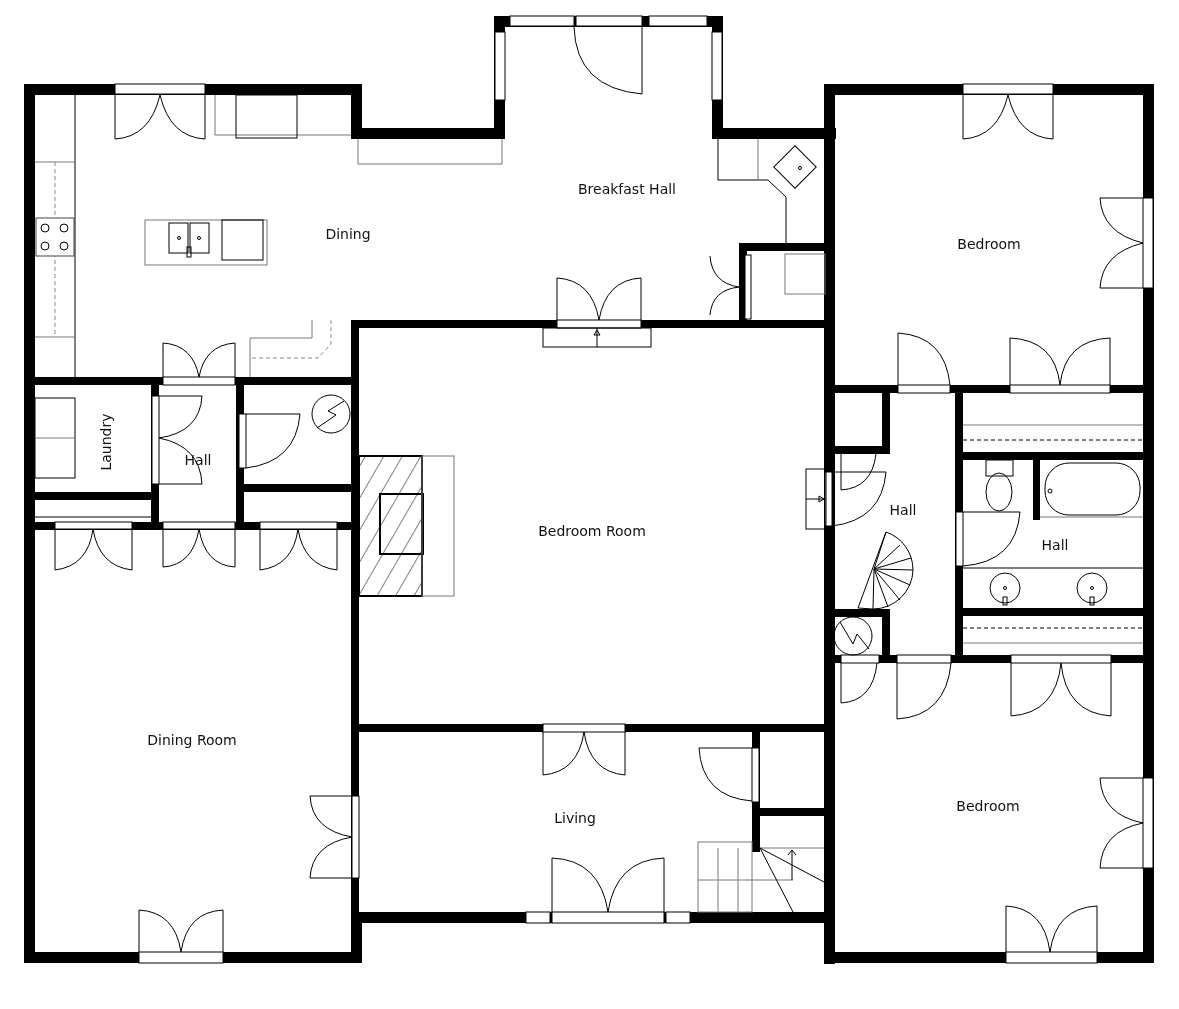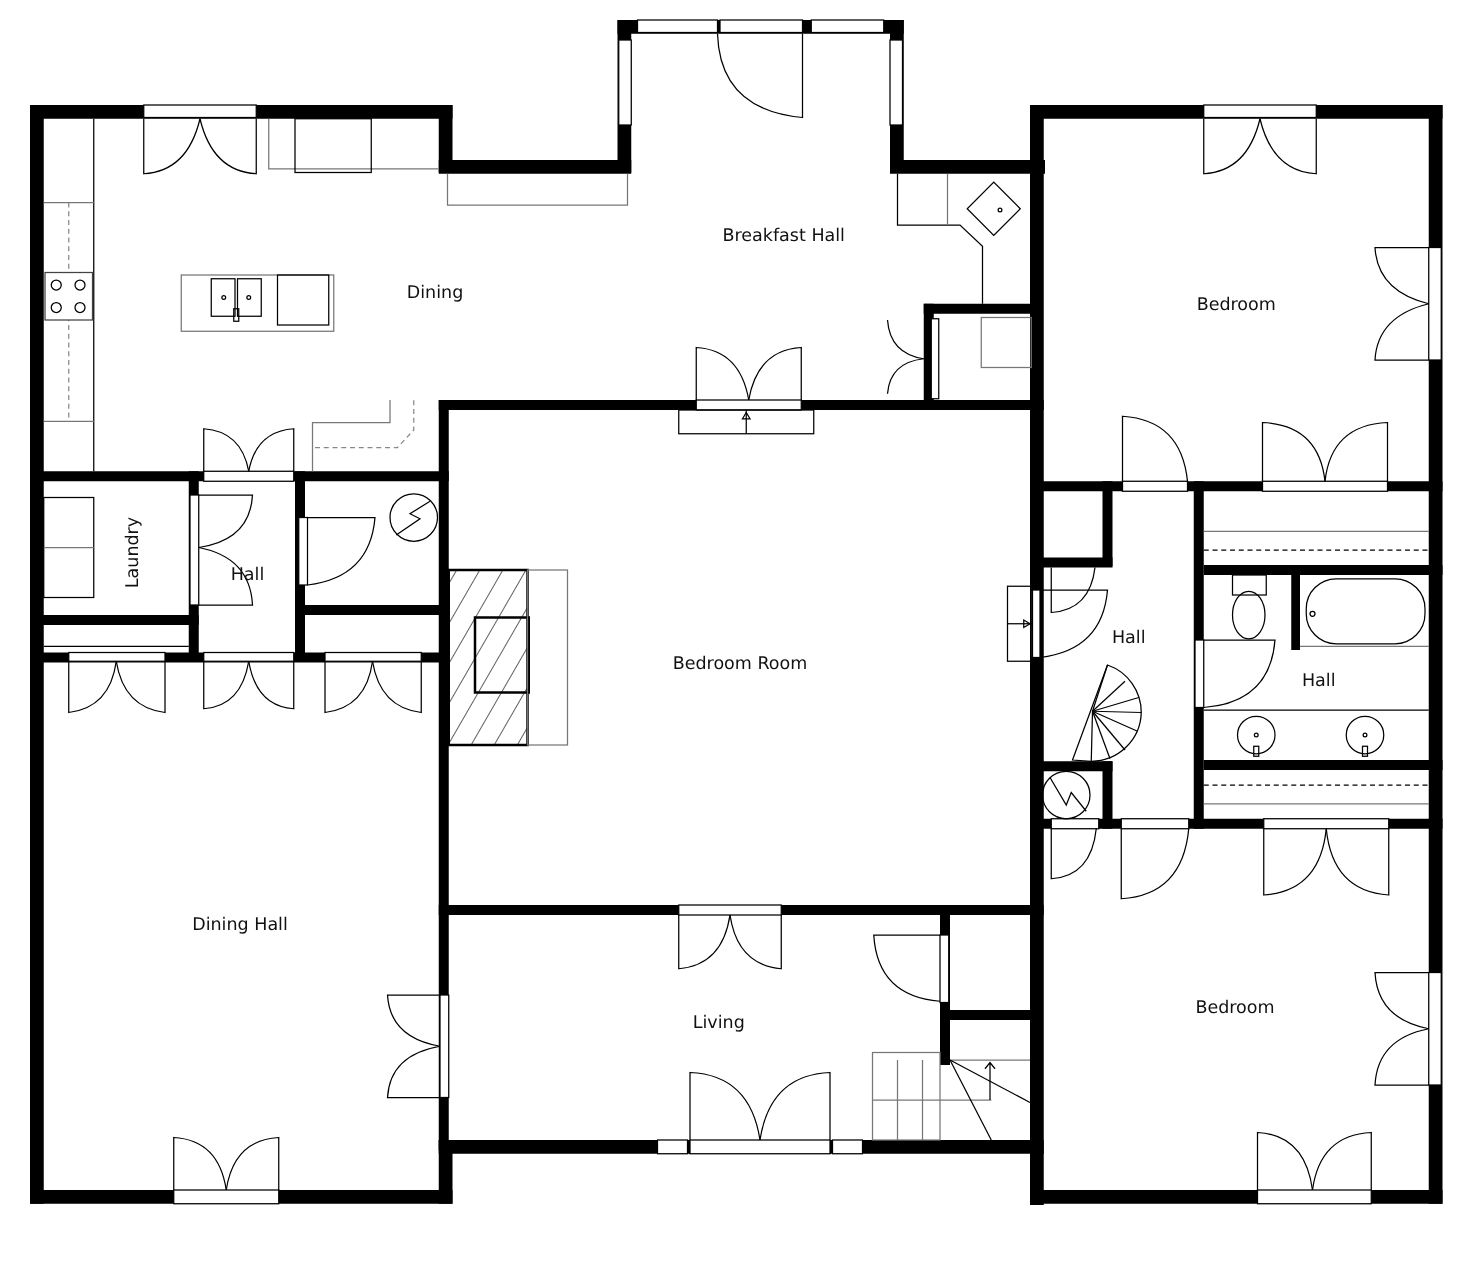--- a/index.html
+++ b/index.html
@@ -296,15 +296,15 @@
 </svg>
 
 <div class="room-label" style="left:348px;top:234px">Dining</div>
 <div class="room-label" style="left:627px;top:189px">Breakfast Hall</div>
 <div class="room-label" style="left:989px;top:244px">Bedroom</div>
 <div class="room-label vertical" style="left:106px;top:442px">Laundry</div>
 <div class="room-label" style="left:198px;top:460px">Hall</div>
 <div class="room-label" style="left:592px;top:531px">Bedroom Room</div>
 <div class="room-label" style="left:903px;top:510px">Hall</div>
 <div class="room-label" style="left:1055px;top:545px">Hall</div>
-<div class="room-label" style="left:192px;top:740px">Dining Hall</div>
+<div class="room-label" style="left:192px;top:740px">Dining Room</div>
 <div class="room-label" style="left:575px;top:818px">Living</div>
 <div class="room-label" style="left:988px;top:806px">Bedroom</div>
 
 </body></html>

